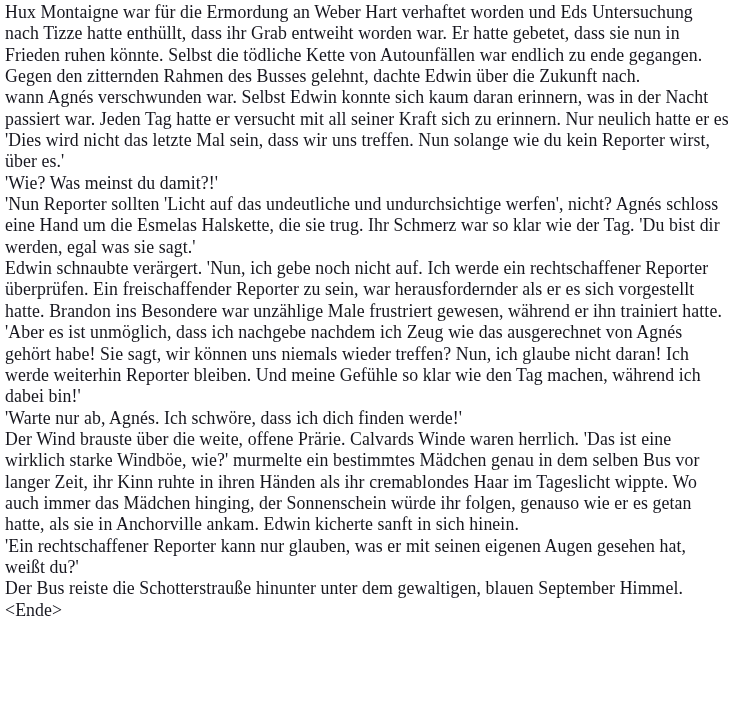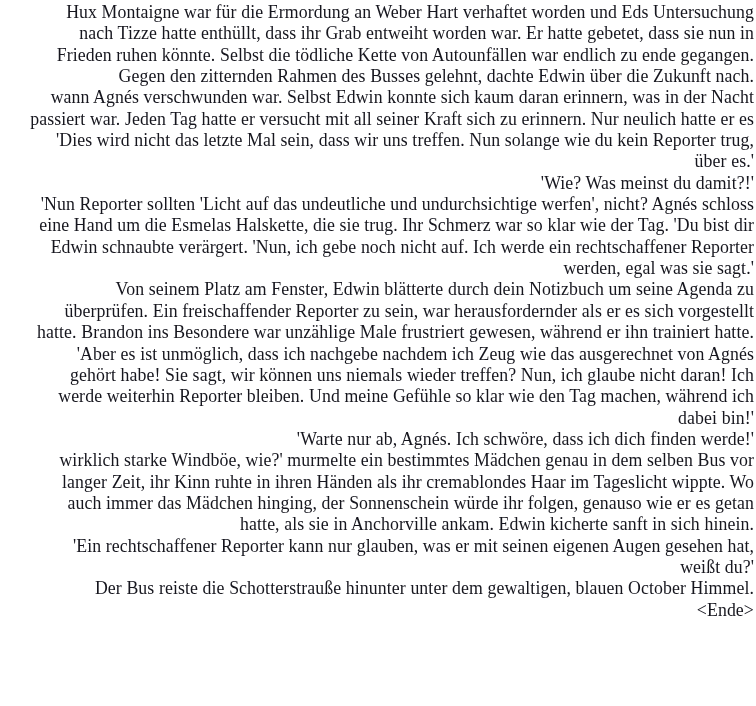--- a/index.html
+++ b/index.html
@@ -23,51 +23,50 @@
     font-family: "Liberation Serif", "DejaVu Serif", serif;
     font-size: 17.8px;
     line-height: 21.35px;
     color: #16161e;
     letter-spacing: 0.1px;
   }
   .text-line {
     white-space: pre;
     height: 21.35px;
     overflow: visible;
-    text-align: right;
   }
 </style>
 </head>
 <body>
 
 <div class="doc-page">
   <div class="doc-text">
     <div class="text-line">Hux Montaigne war für die Ermordung an Weber Hart verhaftet worden und Eds Untersuchung</div>
     <div class="text-line">nach Tizze hatte enthüllt, dass ihr Grab entweiht worden war. Er hatte gebetet, dass sie nun in</div>
     <div class="text-line">Frieden ruhen könnte. Selbst die tödliche Kette von Autounfällen war endlich zu ende gegangen.</div>
     <div class="text-line">Gegen den zitternden Rahmen des Busses gelehnt, dachte Edwin über die Zukunft nach.</div>
     <div class="text-line">wann Agnés verschwunden war. Selbst Edwin konnte sich kaum daran erinnern, was in der Nacht</div>
     <div class="text-line">passiert war. Jeden Tag hatte er versucht mit all seiner Kraft sich zu erinnern. Nur neulich hatte er es</div>
-    <div class="text-line">'Dies wird nicht das letzte Mal sein, dass wir uns treffen. Nun solange wie du kein Reporter trug,</div>
+    <div class="text-line">'Dies wird nicht das letzte Mal sein, dass wir uns treffen. Nun solange wie du kein Reporter wirst,</div>
     <div class="text-line">über es.'</div>
     <div class="text-line">'Wie? Was meinst du damit?!'</div>
     <div class="text-line">'Nun Reporter sollten 'Licht auf das undeutliche und undurchsichtige werfen', nicht? Agnés schloss</div>
     <div class="text-line">eine Hand um die Esmelas Halskette, die sie trug. Ihr Schmerz war so klar wie der Tag. 'Du bist dir</div>
+    <div class="text-line">werden, egal was sie sagt.'</div>
     <div class="text-line">Edwin schnaubte verärgert. 'Nun, ich gebe noch nicht auf. Ich werde ein rechtschaffener Reporter</div>
-    <div class="text-line">werden, egal was sie sagt.'</div>
-    <div class="text-line">Von seinem Platz am Fenster, Edwin blätterte durch dein Notizbuch um seine Agenda zu</div>
     <div class="text-line">überprüfen. Ein freischaffender Reporter zu sein, war herausfordernder als er es sich vorgestellt</div>
     <div class="text-line">hatte. Brandon ins Besondere war unzählige Male frustriert gewesen, während er ihn trainiert hatte.</div>
     <div class="text-line">'Aber es ist unmöglich, dass ich nachgebe nachdem ich Zeug wie das ausgerechnet von Agnés</div>
     <div class="text-line">gehört habe! Sie sagt, wir können uns niemals wieder treffen? Nun, ich glaube nicht daran! Ich</div>
     <div class="text-line">werde weiterhin Reporter bleiben. Und meine Gefühle so klar wie den Tag machen, während ich</div>
     <div class="text-line">dabei bin!'</div>
     <div class="text-line">'Warte nur ab, Agnés. Ich schwöre, dass ich dich finden werde!'</div>
+    <div class="text-line">Der Wind brauste über die weite, offene Prärie. Calvards Winde waren herrlich. 'Das ist eine</div>
     <div class="text-line">wirklich starke Windböe, wie?' murmelte ein bestimmtes Mädchen genau in dem selben Bus vor</div>
     <div class="text-line">langer Zeit, ihr Kinn ruhte in ihren Händen als ihr cremablondes Haar im Tageslicht wippte. Wo</div>
     <div class="text-line">auch immer das Mädchen hinging, der Sonnenschein würde ihr folgen, genauso wie er es getan</div>
     <div class="text-line">hatte, als sie in Anchorville ankam. Edwin kicherte sanft in sich hinein.</div>
     <div class="text-line">'Ein rechtschaffener Reporter kann nur glauben, was er mit seinen eigenen Augen gesehen hat,</div>
     <div class="text-line">weißt du?'</div>
-    <div class="text-line">Der Bus reiste die Schotterstrauße hinunter unter dem gewaltigen, blauen October Himmel.</div>
+    <div class="text-line">Der Bus reiste die Schotterstrauße hinunter unter dem gewaltigen, blauen September Himmel.</div>
     <div class="text-line">&lt;Ende&gt;</div>
   </div>
 </div>
 
 </body></html>

